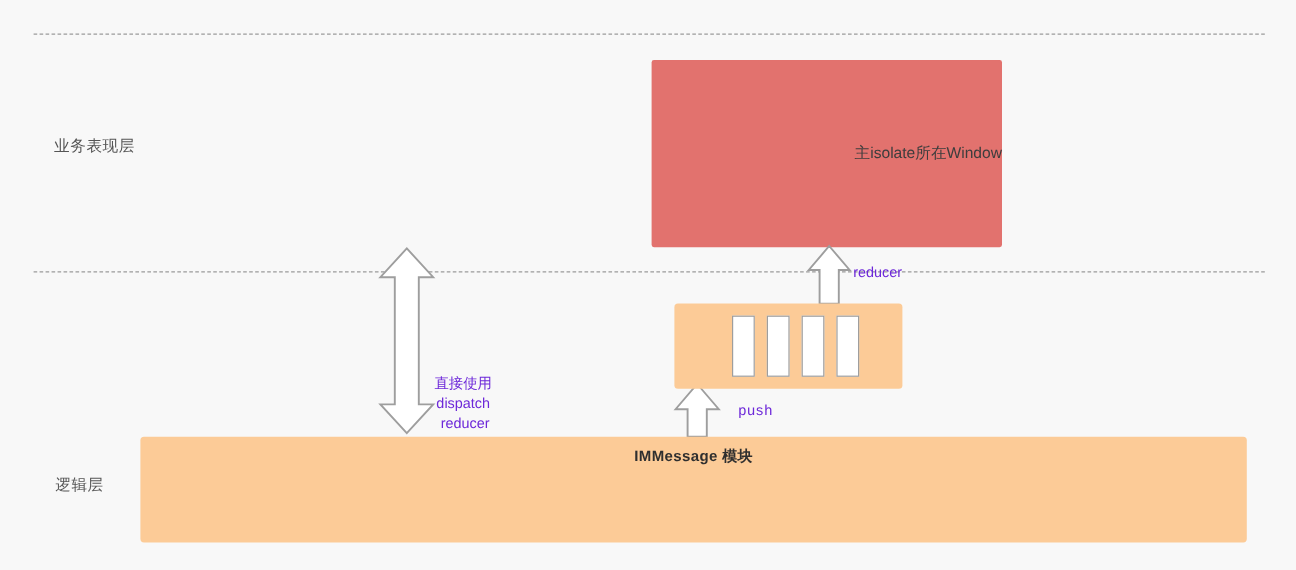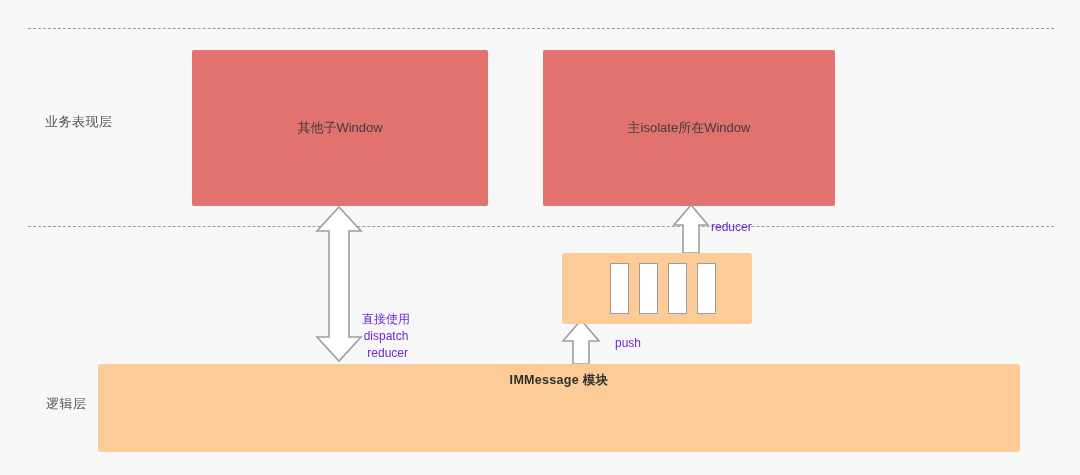--- a/index.html
+++ b/index.html
@@ -46,31 +46,31 @@
     background: #E2726E;
     border-radius: 2px;
     color: #3d3d3d;
     font-size: 13px;
     display: flex;
     align-items: center;
     justify-content: center;
     text-align: center;
   }
   #box-other-window { left: 192px; top: 50px; width: 296px; height: 156px; }
-  #box-main-window  { left: 543px; top: 50px; width: 292px; height: 156px; }
+  #box-main-window  { left: 543px; top: 50px; width: 292px; height: 156px; justify-content: flex-end; }
 
   
   .orange-box {
     position: absolute;
     background: #FCCB97;
     border-radius: 3px;
   }
   #box-queue     { left: 562px; top: 253px; width: 190px; height: 71px; }
   #box-immessage {
-    left: 98px; top: 364px; width: 922px; height: 88px; text-decoration: underline;
+    left: 117px; top: 364px; width: 922px; height: 88px; text-decoration: underline;
   }
   #immessage-label {
     position: absolute;
     left: 0; right: 0;
     top: 8px;
     text-align: center;
     font-size: 12.5px;
     font-weight: bold;
     color: #2f2f2f;
     letter-spacing: 0.3px;
@@ -107,40 +107,37 @@
     font-size: 12px;
     line-height: 17px;
     white-space: pre;
   }
   #annotation-dispatch {
     left: 362px; top: 263px;
     text-align: center;
     margin-top: 48px;
   }
   #annotation-reducer { left: 711px; top: 219px; }
-  #annotation-push    { left: 615px; top: 335px; }
+  #annotation-push    { left: 615px; top: 335px; font-family: Liberation Mono, monospace; }
   #annotation-queue {
     left: 757px; top: 270px;
     line-height: 19px;
   }
 </style>
 </head>
 <body>
 
 <div id="canvas">
 
   <div class="divider" id="divider-top"></div>
   <div class="divider" id="divider-middle"></div>
 
   <div class="layer-label" id="label-presentation">业务表现层</div>
   <div class="layer-label" id="label-logic">逻辑层</div>
 
-  <div class="window-box" id="box-other-window">
-    <span>其他子Window</span>
-  </div>
   <div class="window-box" id="box-main-window">
     <span>主isolate所在Window</span>
   </div>
 
   <svg class="arrow" id="arrow-bidirectional" width="52" height="158" viewBox="0 0 52 158">
     <path d="M26 2 L48 26 L36 26 L36 132 L48 132 L26 156 L4 132 L16 132 L16 26 L4 26 Z" fill="#ffffff" stroke="#9e9e9e" stroke-width="1.6" stroke-linejoin="miter"></path>
   </svg>
 
   <svg class="arrow" id="arrow-reducer" width="38" height="52" viewBox="0 0 38 52">
     <path d="M19 2 L36 22 L27 22 L27 50 L11 50 L11 22 L2 22 Z" fill="#ffffff" stroke="#9e9e9e" stroke-width="1.6" stroke-linejoin="miter"></path>

